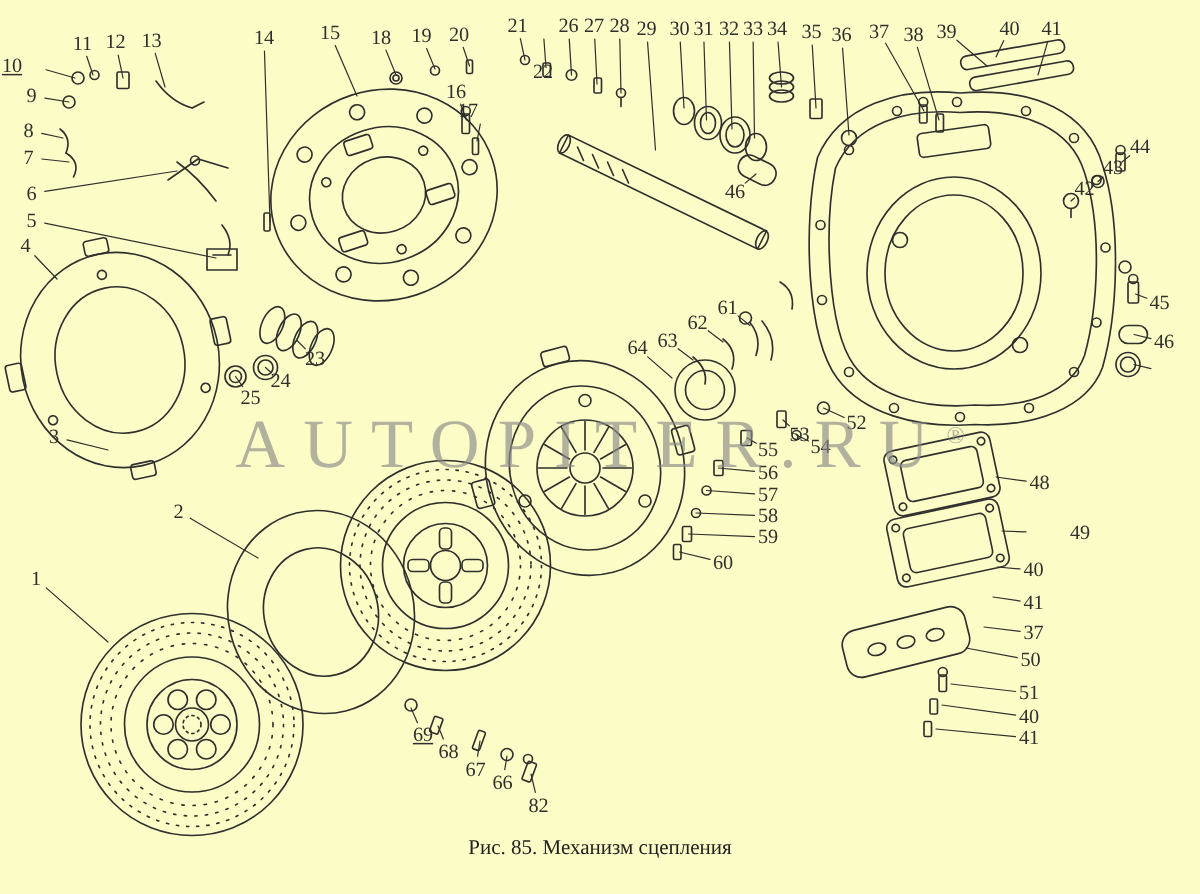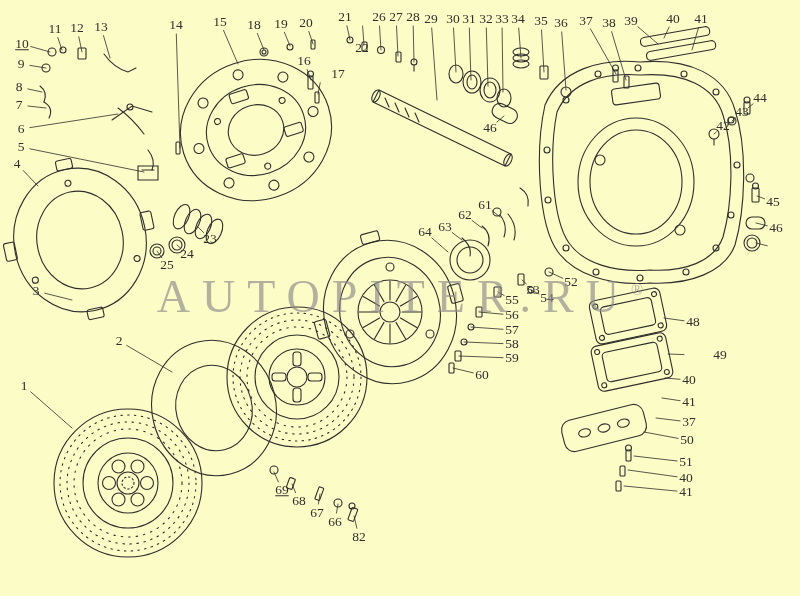--- a/index.html
+++ b/index.html
@@ -397,21 +397,21 @@
         <line x1="680.1" y1="400.7" x2="662" y2="398"></line>
         <line x1="680.1" y1="420.9" x2="656" y2="418"></line>
         <line x1="678.2" y1="438.4" x2="644" y2="432"></line>
         <line x1="677.1" y1="461.0" x2="634" y2="456"></line>
         <line x1="677.1" y1="476.8" x2="628" y2="470"></line>
         <line x1="677.0" y1="491.1" x2="624" y2="486"></line>
       </g>
   </svg>
 
   <div class="callout-layer" id="callout-layer">
-      <span class="callout" style="left: 22px; top: 44px; text-decoration: underline;">10</span>
+      <span class="callout" style="left: 8px; top: 44px; text-decoration: underline;">10</span>
       <span class="callout" style="left: 55px; top: 29px;">11</span>
       <span class="callout" style="left: 77px; top: 28px;">12</span>
       <span class="callout" style="left: 101px; top: 27px;">13</span>
       <span class="callout" style="left: 176px; top: 25px;">14</span>
       <span class="callout" style="left: 220px; top: 22px;">15</span>
       <span class="callout" style="left: 254px; top: 25px;">18</span>
       <span class="callout" style="left: 281px; top: 24px;">19</span>
       <span class="callout" style="left: 306px; top: 23px;">20</span>
       <span class="callout" style="left: 345px; top: 17px;">21</span>
       <span class="callout" style="left: 362px; top: 17px; margin-top: 31px;">22</span>
@@ -434,21 +434,21 @@
       <span class="callout" style="left: 21px; top: 64px;">9</span>
       <span class="callout" style="left: 19px; top: 87px;">8</span>
       <span class="callout" style="left: 19px; top: 105px;">7</span>
       <span class="callout" style="left: 21px; top: 129px;">6</span>
       <span class="callout" style="left: 21px; top: 147px;">5</span>
       <span class="callout" style="left: 17px; top: 164px;">4</span>
       <span class="callout" style="left: 36px; top: 291px;">3</span>
       <span class="callout" style="left: 119px; top: 341px;">2</span>
       <span class="callout" style="left: 24px; top: 386px;">1</span>
       <span class="callout" style="left: 304px; top: 61px; text-align: right;">16</span>
-      <span class="callout" style="left: 338px; top: 74px;">17</span>
+      <span class="callout" style="left: 312px; top: 74px;">17</span>
       <span class="callout" style="left: 210px; top: 239px;">23</span>
       <span class="callout" style="left: 187px; top: 254px;">24</span>
       <span class="callout" style="left: 167px; top: 265px;">25</span>
       <span class="callout" style="left: 490px; top: 128px;">46</span>
       <span class="callout" style="left: 485px; top: 205px;">61</span>
       <span class="callout" style="left: 465px; top: 215px;">62</span>
       <span class="callout" style="left: 445px; top: 227px;">63</span>
       <span class="callout" style="left: 425px; top: 232px;">64</span>
       <span class="callout" style="left: 571px; top: 282px;">52</span>
       <span class="callout" style="left: 533px; top: 290px;">53</span>
@@ -478,13 +478,14 @@
       <span class="callout" style="left: 687px; top: 440px;">50</span>
       <span class="callout" style="left: 686px; top: 462px;">51</span>
       <span class="callout" style="left: 686px; top: 478px;">40</span>
       <span class="callout" style="left: 686px; top: 492px;">41</span>
     </div>
 
   <div class="watermark">
     <span>AUTOPITER.RU</span><sup>®</sup>
   </div>
 
+  <div class="caption">Рис. 85. Механизм сцепления</div>
 </div>
 
 </body></html>

